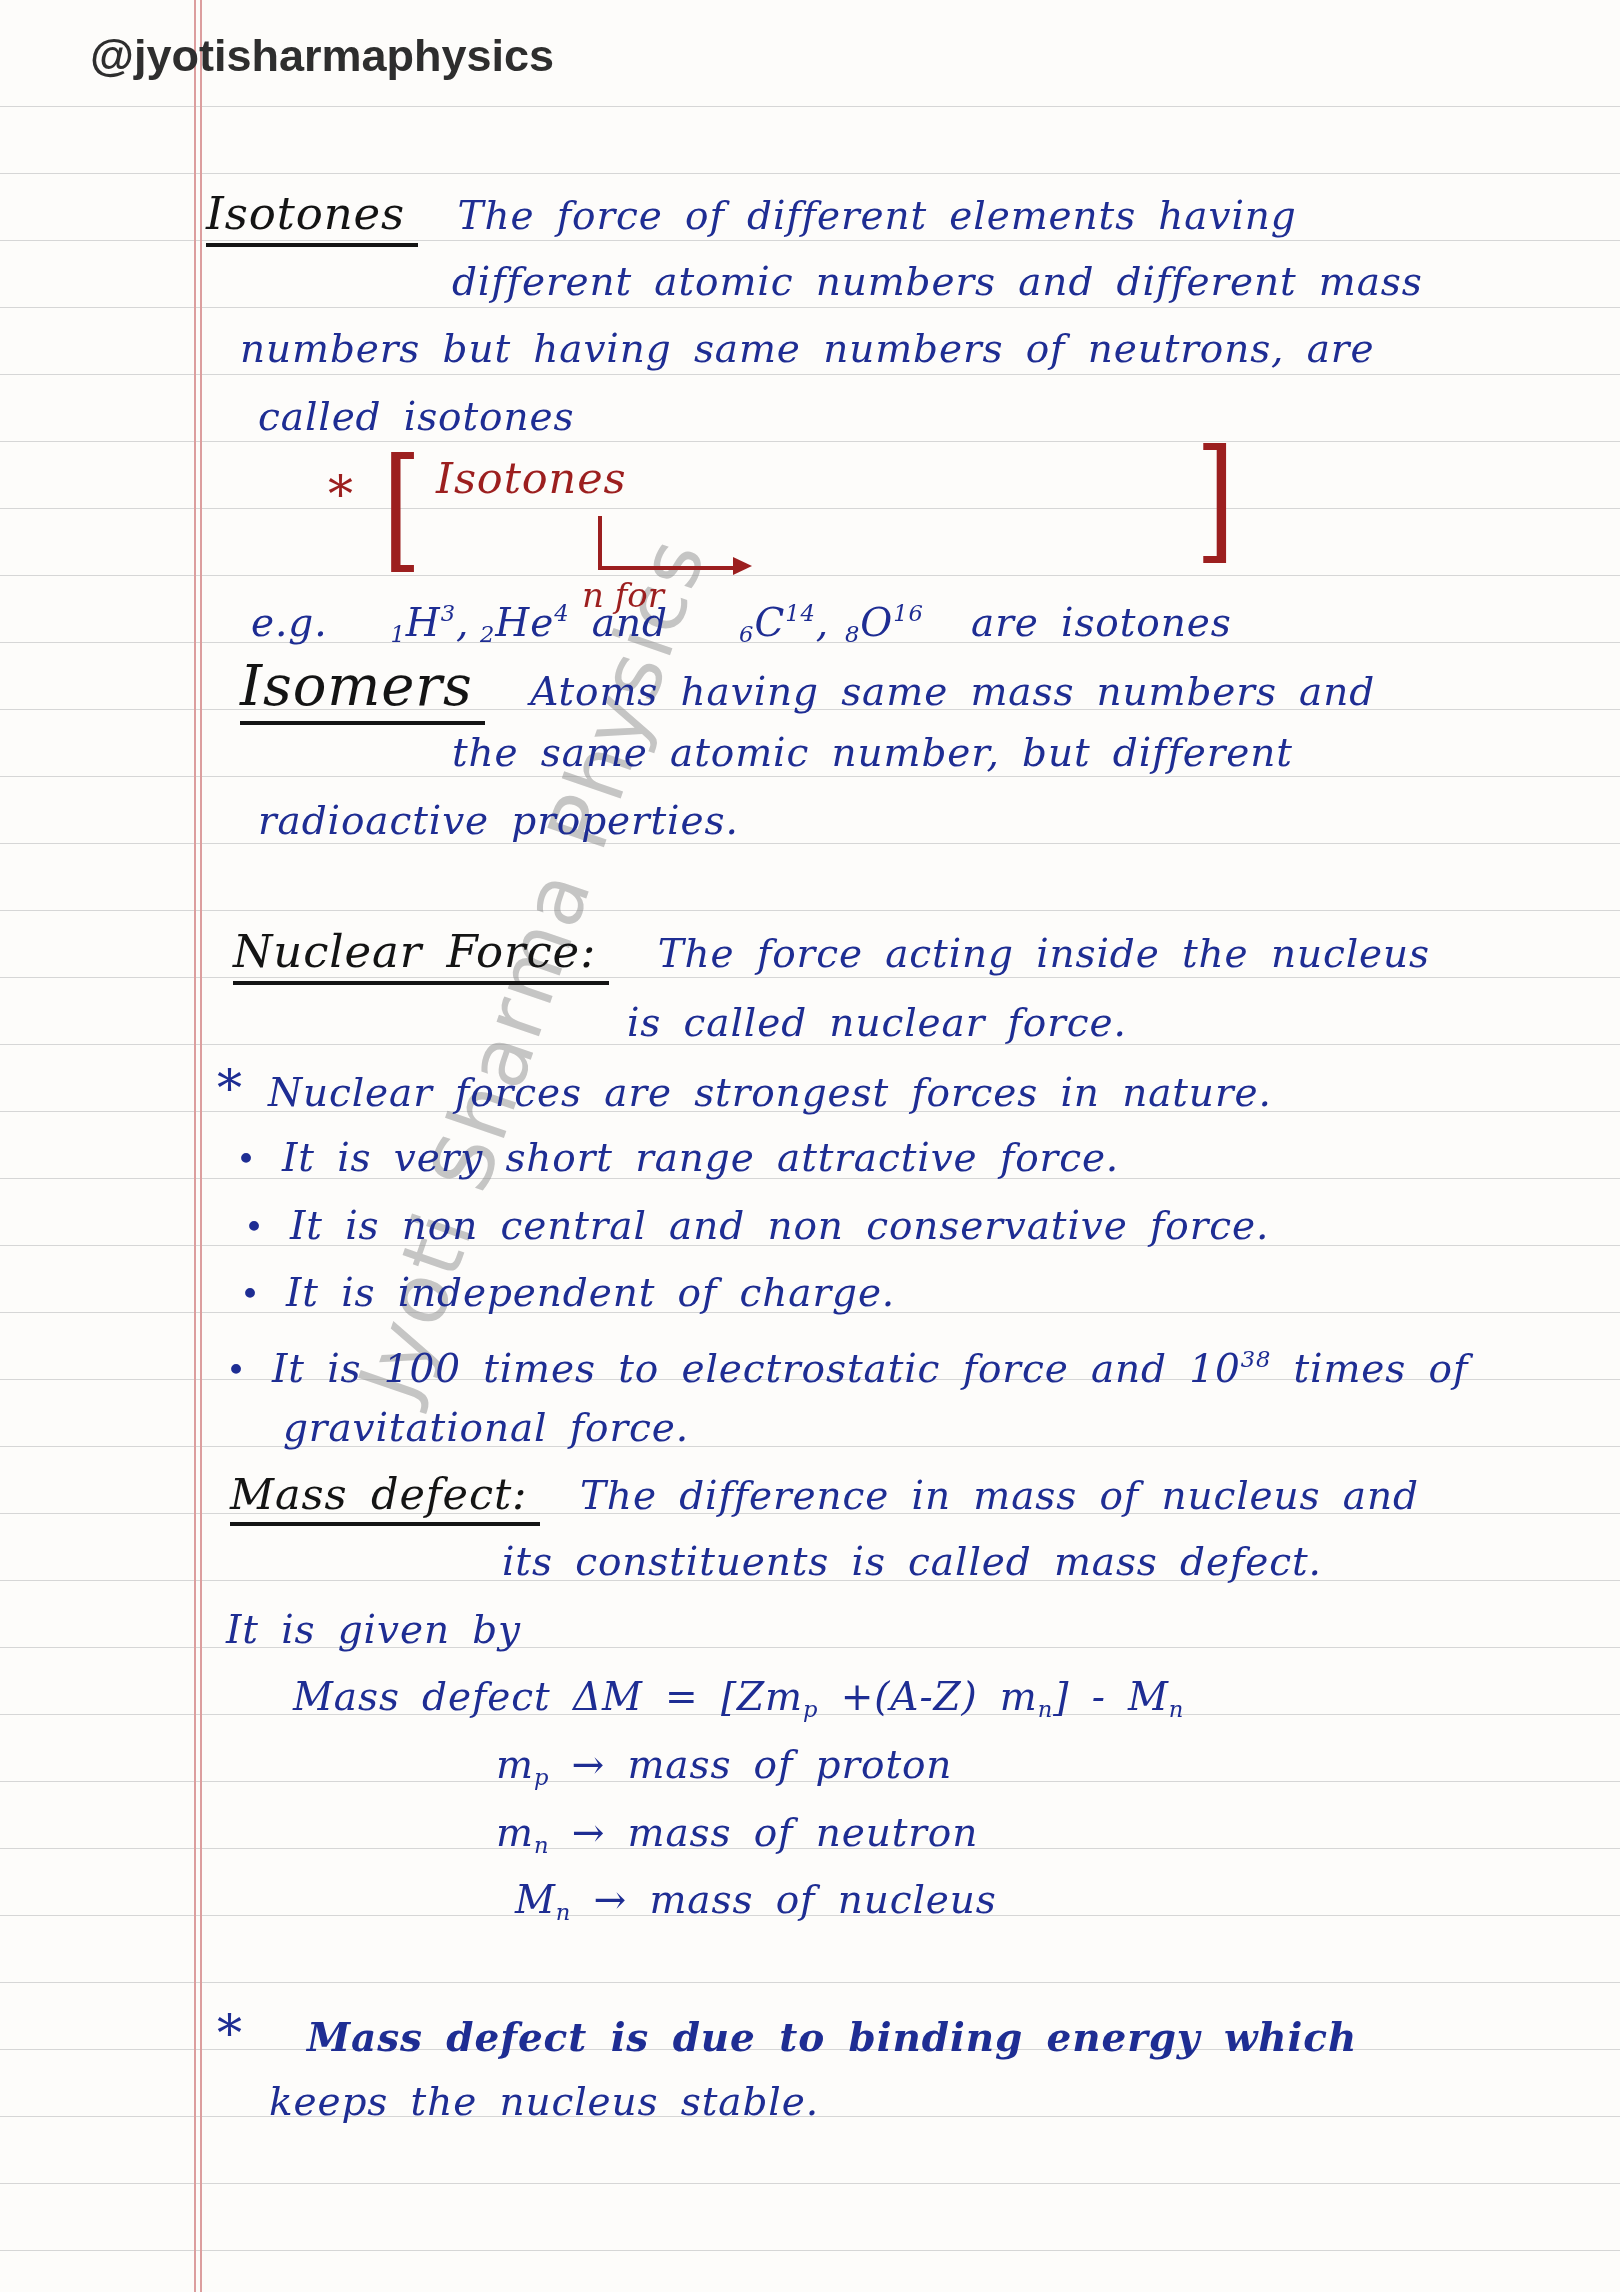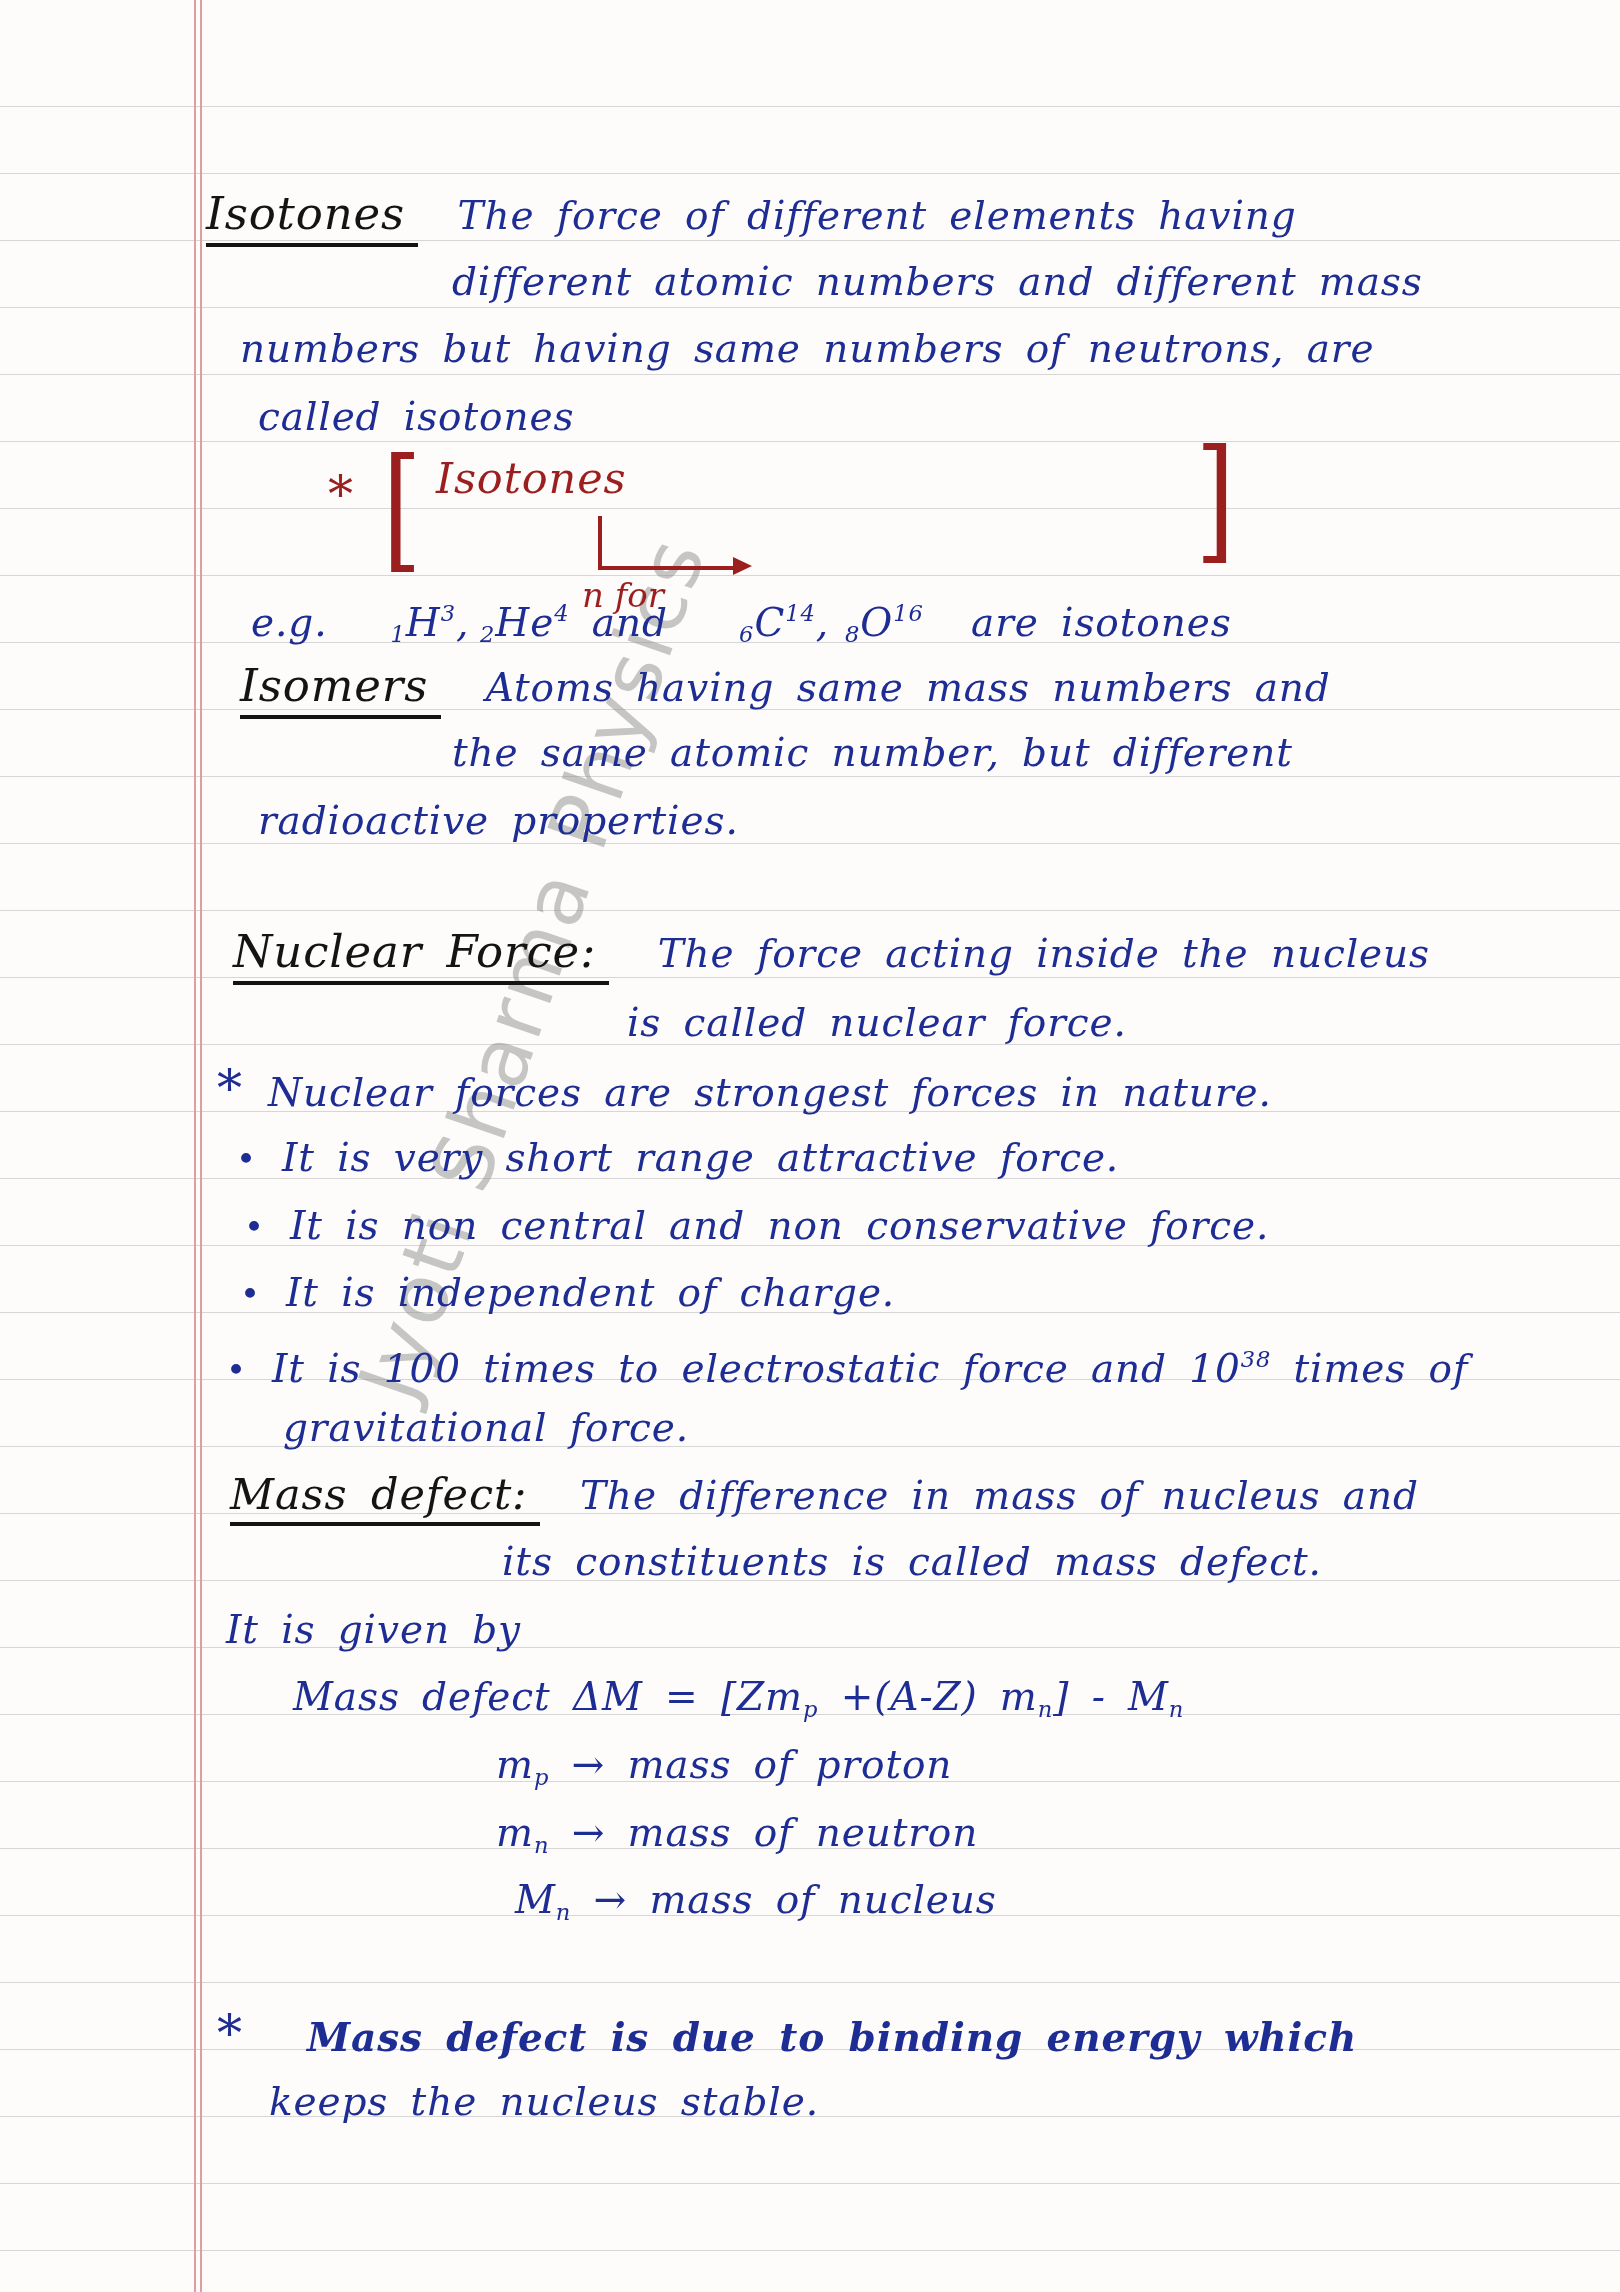--- a/index.html
+++ b/index.html
@@ -64,38 +64,39 @@
   .anno-arrow-label{left:582px;top:575px;font-size:34px;}
 </style>
 </head>
 <body style="background: rgb(253, 252, 250);">
 
 <div class="paper">
   <div class="rules"></div>
   <div class="margin-line ml-a"></div>
   <div class="margin-line ml-b"></div>
 
+  <div class="header">@jyotisharmaphysics</div>
 
   <div class="watermark">Jyoti Sharma Physics</div>
 
   <span class="anno anno-star">*</span>
   <span class="anno anno-brl">[</span>
   <span class="anno anno-term">Isotones</span>
   <div class="anno-elbow"></div>
   <div class="anno-arrowhead"></div>
   <span class="anno anno-arrow-label">n for</span>
   <span class="anno anno-brr">]</span>
 
   <div id="lines-layer">
       <div class="note-line" style="left: 206px; top: 184px;"><span class="ink-black underlined" style="font-size: 45px;">Isotones</span><span class="ink-blue" style="margin-left: 40px;">The force of different elements having</span></div>
       <div class="note-line" style="left: 452px; top: 252px;"><span class="ink-blue">different atomic numbers and different mass</span></div>
       <div class="note-line" style="left: 240px; top: 319px; text-align: right;"><span class="ink-blue">numbers but having same numbers of neutrons, are</span></div>
       <div class="note-line" style="left: 258px; top: 387px;"><span class="ink-blue">called isotones</span></div>
       <div class="note-line" style="left: 251px; top: 584px;"><span class="ink-blue">e.g.</span><span class="ink-blue sub" style="margin-left: 63px;">1</span><span class="ink-blue">H</span><span class="ink-blue sup">3</span><span class="ink-blue">,</span><span class="ink-blue sub" style="margin-left: 10.7px;">2</span><span class="ink-blue">He</span><span class="ink-blue sup">4</span><span class="ink-blue"> and </span><span class="ink-blue sub" style="margin-left: 49px;">6</span><span class="ink-blue">C</span><span class="ink-blue sup">14</span><span class="ink-blue">,</span><span class="ink-blue sub" style="margin-left: 16px;">8</span><span class="ink-blue">O</span><span class="ink-blue sup">16</span><span class="ink-blue" style="margin-left: 25px;"> are isotones</span></div>
-      <div class="note-line" style="left: 240px; top: 656px;"><span class="ink-black underlined" style="font-size: 45px;">Isomers</span><span class="ink-blue" style="margin-left: 45px;">Atoms having same mass numbers and</span></div>
+      <div class="note-line" style="left: 240px; top: 656px;"><span class="ink-black underlined" style="font-size: 56px;">Isomers</span><span class="ink-blue" style="margin-left: 45px;">Atoms having same mass numbers and</span></div>
       <div class="note-line" style="left: 452px; top: 723px;"><span class="ink-blue">the same atomic number, but different</span></div>
       <div class="note-line" style="left: 258px; top: 791px;"><span class="ink-blue">radioactive properties.</span></div>
       <div class="note-line" style="left: 233px; top: 922px;"><span class="ink-black underlined" style="font-size: 45px;">Nuclear Force:</span><span class="ink-blue" style="margin-left: 49px;">The force acting inside the nucleus</span></div>
       <div class="note-line" style="left: 627px; top: 993px;"><span class="ink-blue">is called nuclear force.</span></div>
       <div class="note-line" style="left: 217px; top: 1060px;"><span class="ink-blue" style="font-size: 50px;">*</span><span class="ink-blue" style="margin-left: 25px;">Nuclear forces are strongest forces in nature.</span></div>
       <div class="note-line" style="left: 236px; top: 1128px;"><span class="ink-blue" style="font-size: 34px;">•</span><span class="ink-blue" style="margin-left: 25px;">It is very short range attractive force.</span></div>
       <div class="note-line" style="left: 244px; top: 1196px;"><span class="ink-blue" style="font-size: 34px;">•</span><span class="ink-blue" style="margin-left: 25px;">It is non central and non conservative force.</span></div>
       <div class="note-line" style="left: 240px; top: 1263px;"><span class="ink-blue" style="font-size: 34px;">•</span><span class="ink-blue" style="margin-left: 25px;">It is independent of charge.</span></div>
       <div class="note-line" style="left: 226px; top: 1330px;"><span class="ink-blue" style="font-size: 34px;">•</span><span class="ink-blue" style="margin-left: 25px;">It is 100 times to electrostatic force and 10</span><span class="ink-blue sup">38</span><span class="ink-blue"> times of</span></div>
       <div class="note-line" style="left: 283px; top: 1398px;"><span class="ink-blue">gravitational force.</span></div>

